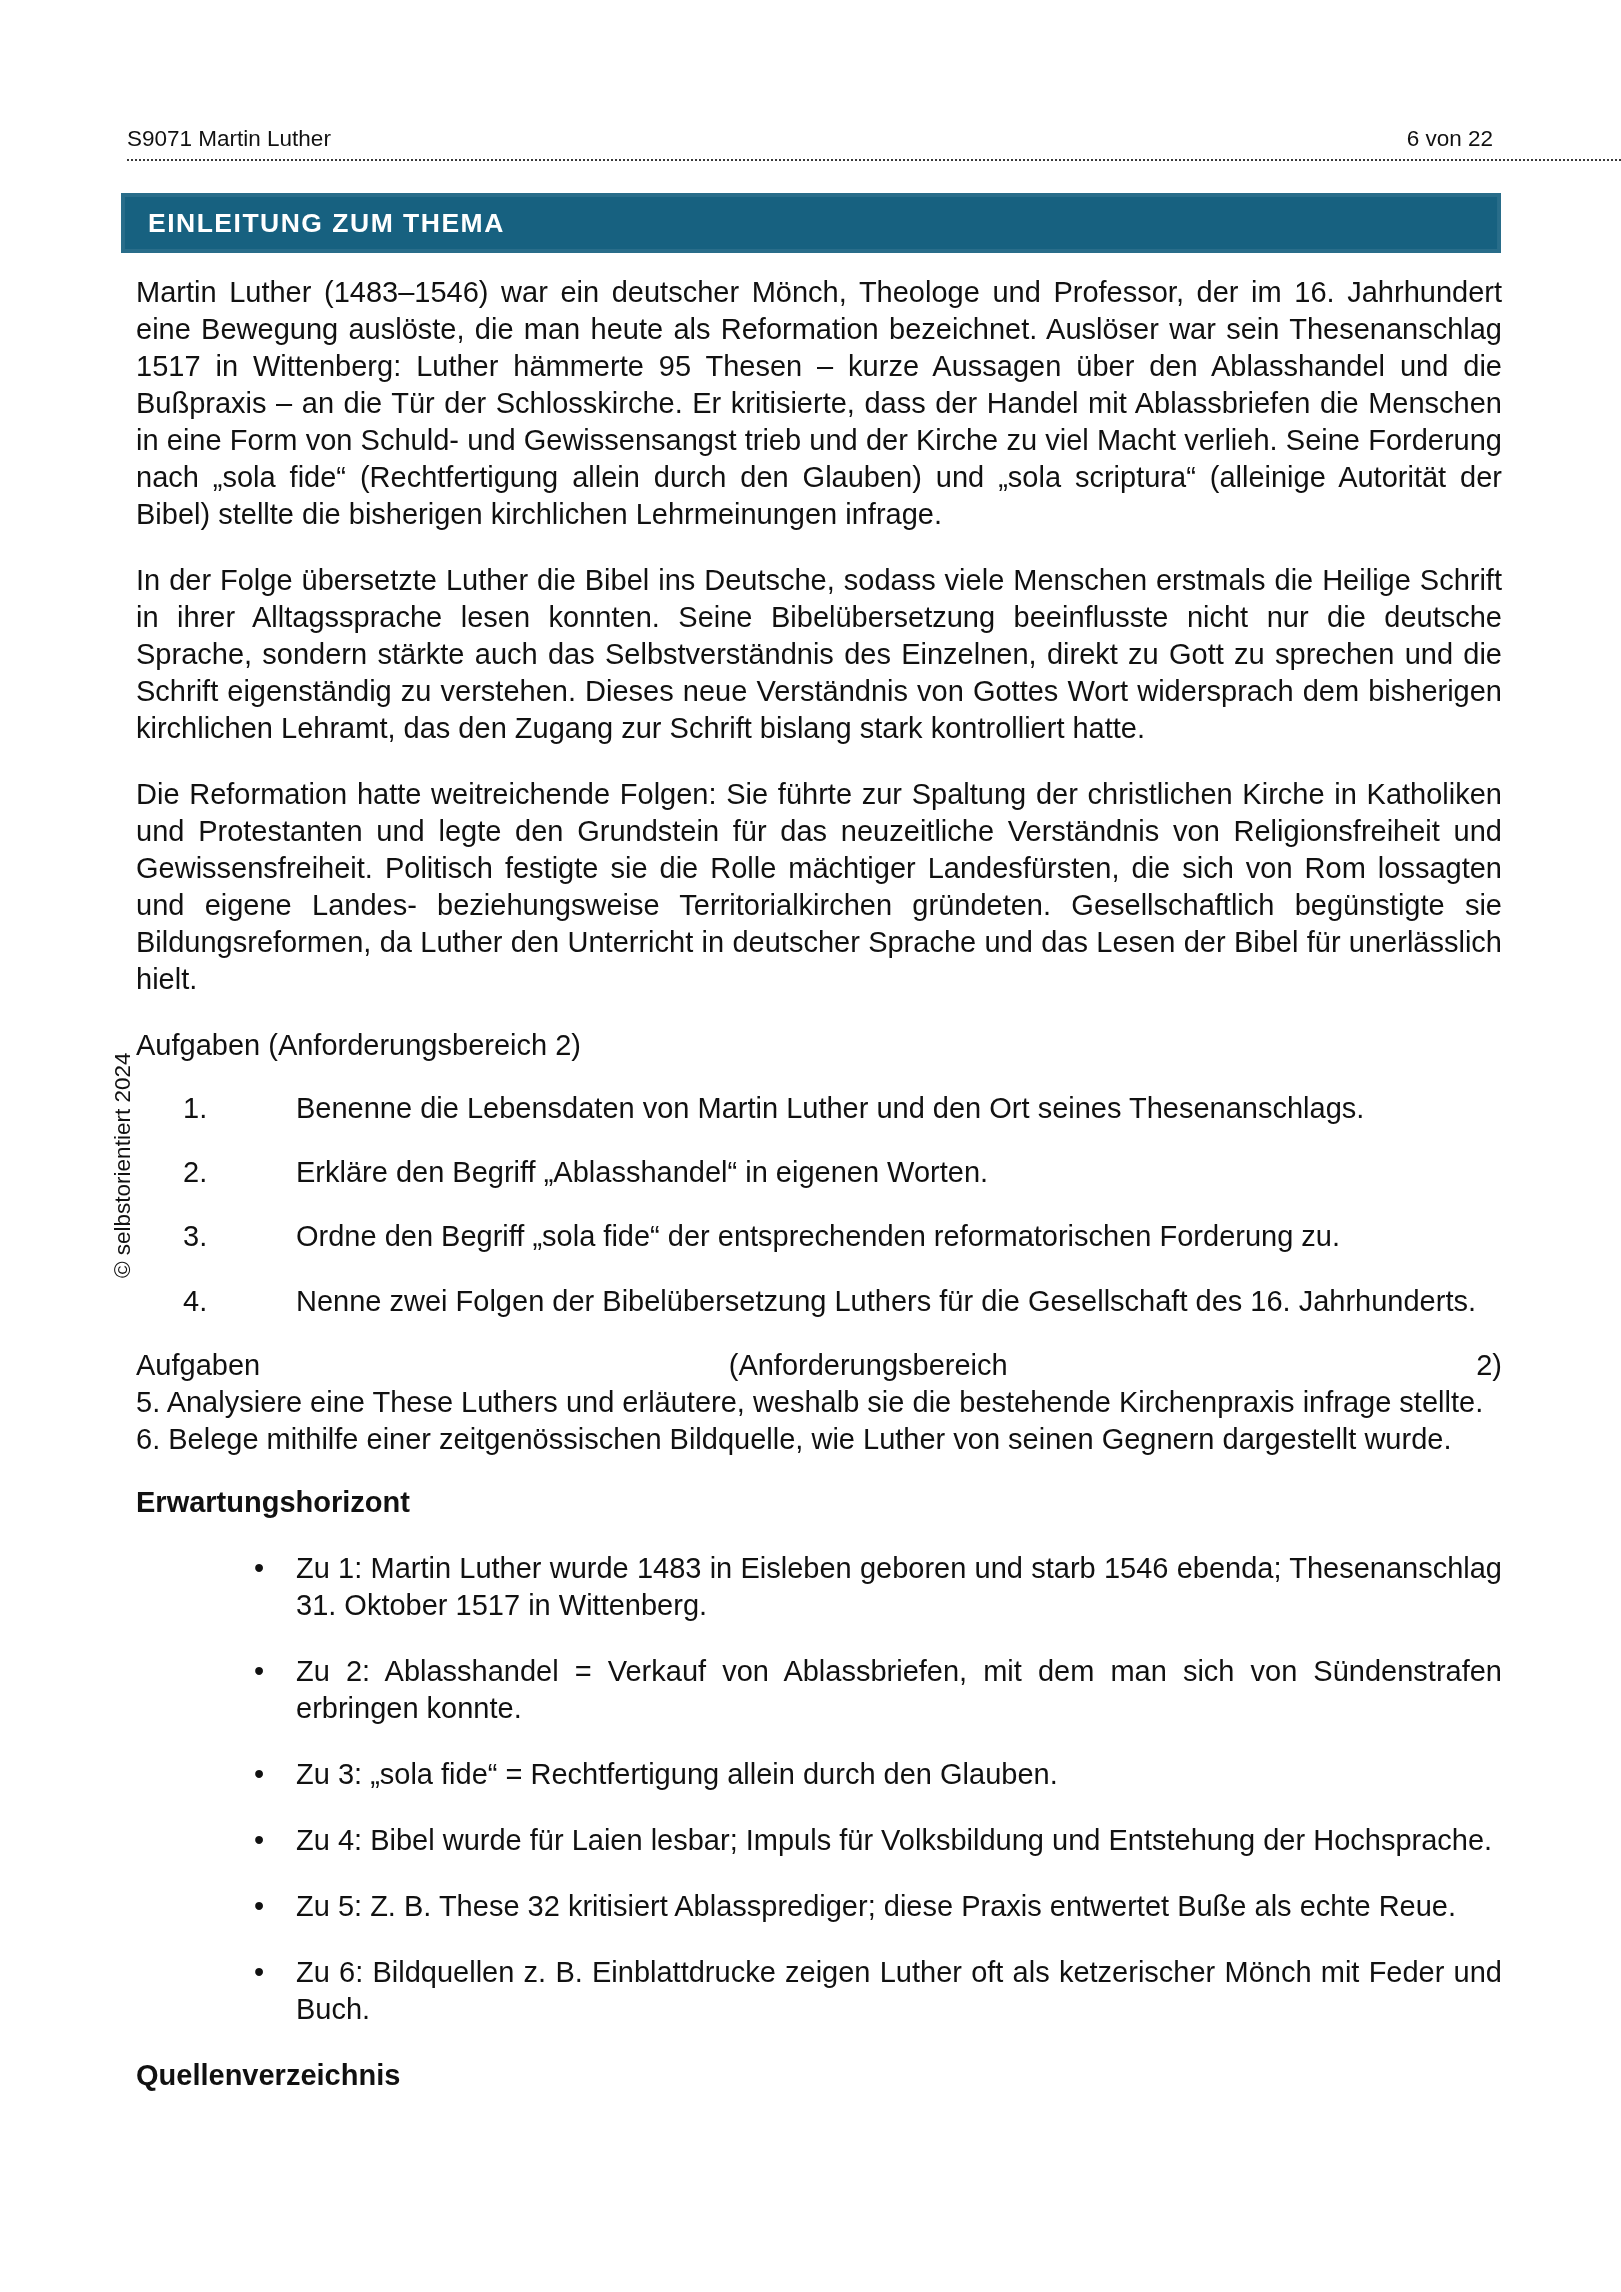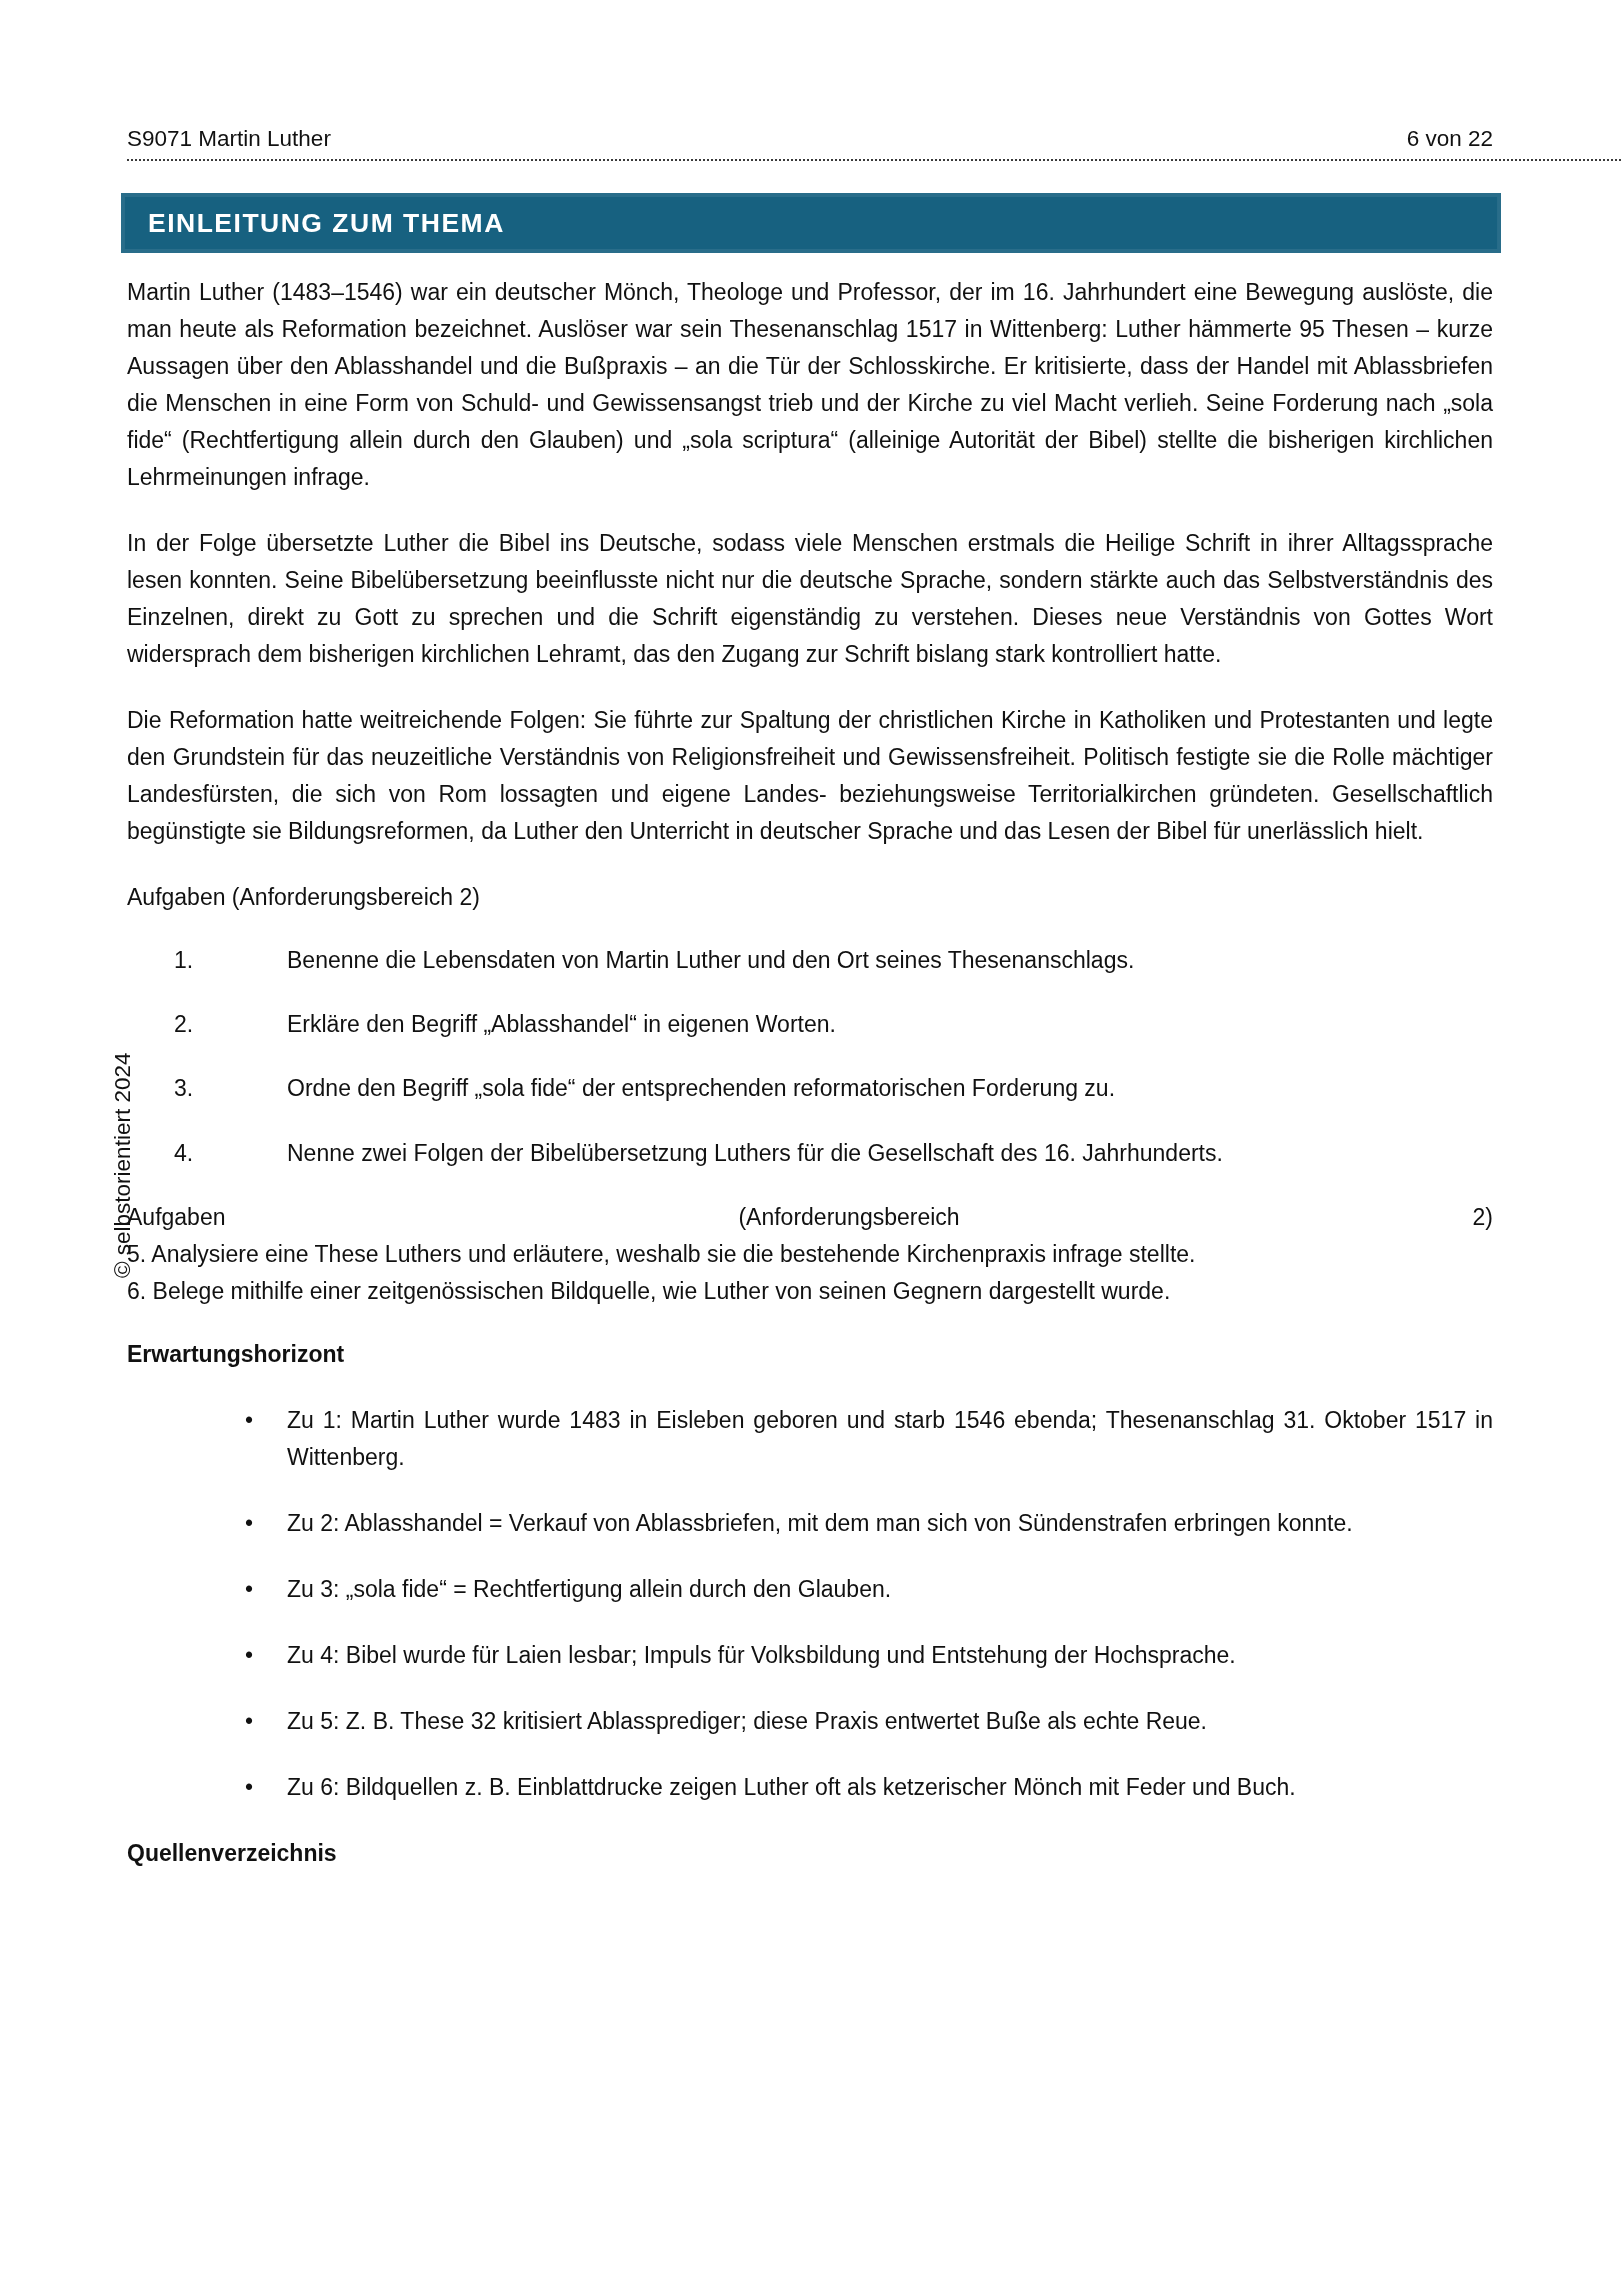--- a/index.html
+++ b/index.html
@@ -52,23 +52,23 @@
   .banner-title {
     font-size: 26.5px;
     font-weight: bold;
     letter-spacing: 1.5px;
     color: #ffffff;
   }
   
   .content {
     position: absolute;
     top: 274px;
-    left: 127px;
+    left: 136px;
     width: 1366px;
-    font-size: 23px;
+    font-size: 29px;
     line-height: 37px;
   }
   .para {
     margin: 0 0 29px 0;
     text-align: justify;
   }
   .plain-heading {
     margin: 0 0 25.5px 0;
   }
   .bold-heading {

